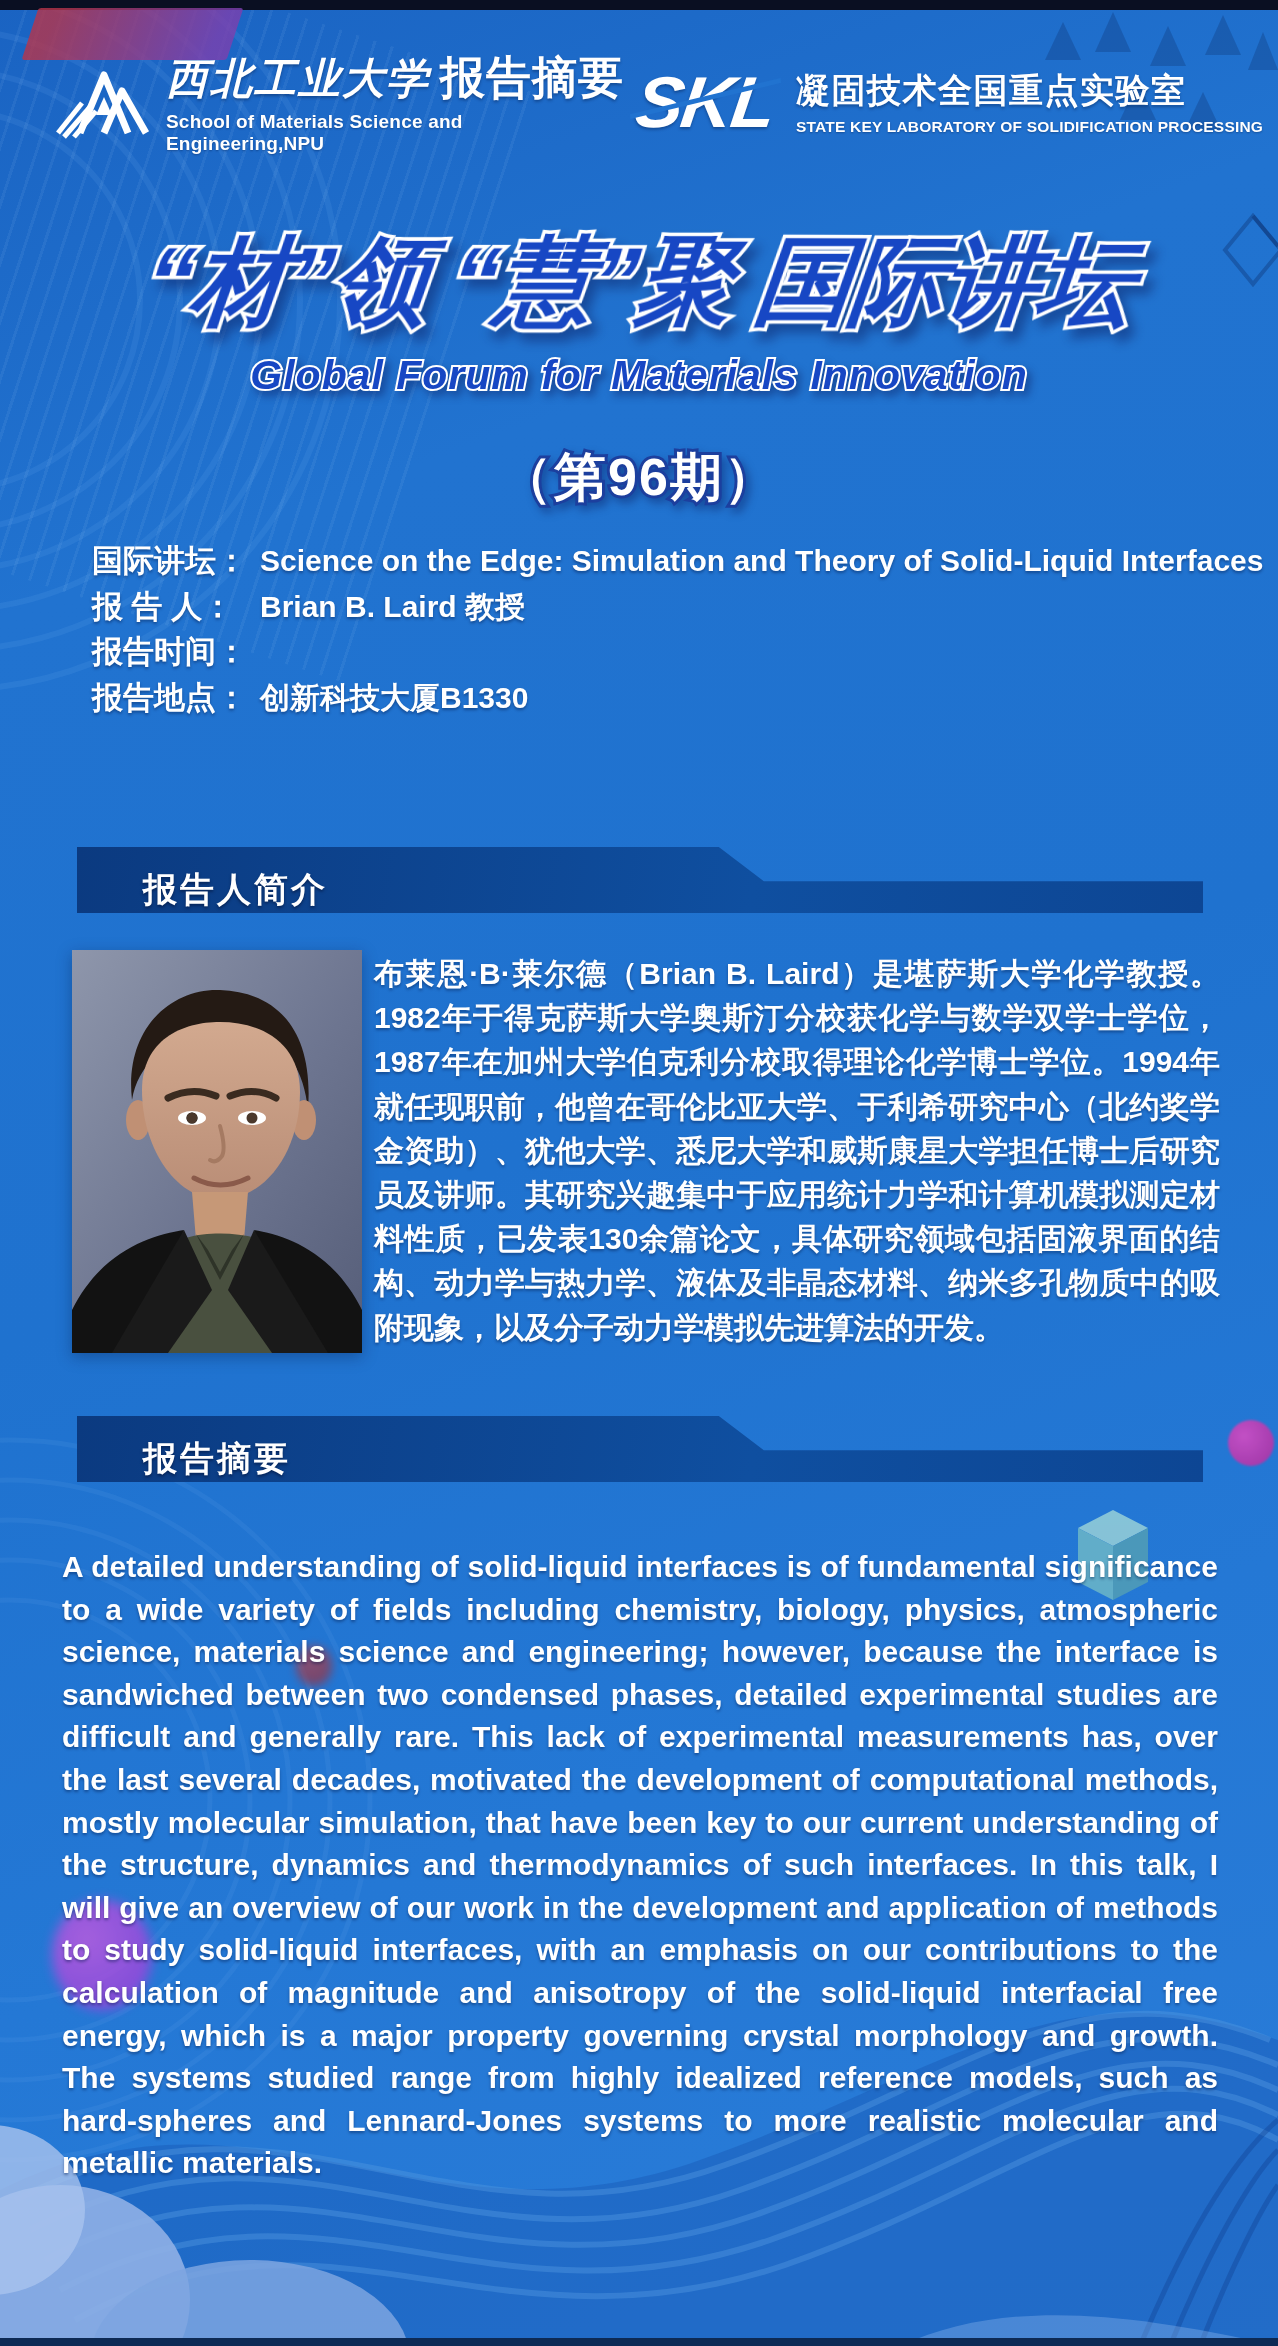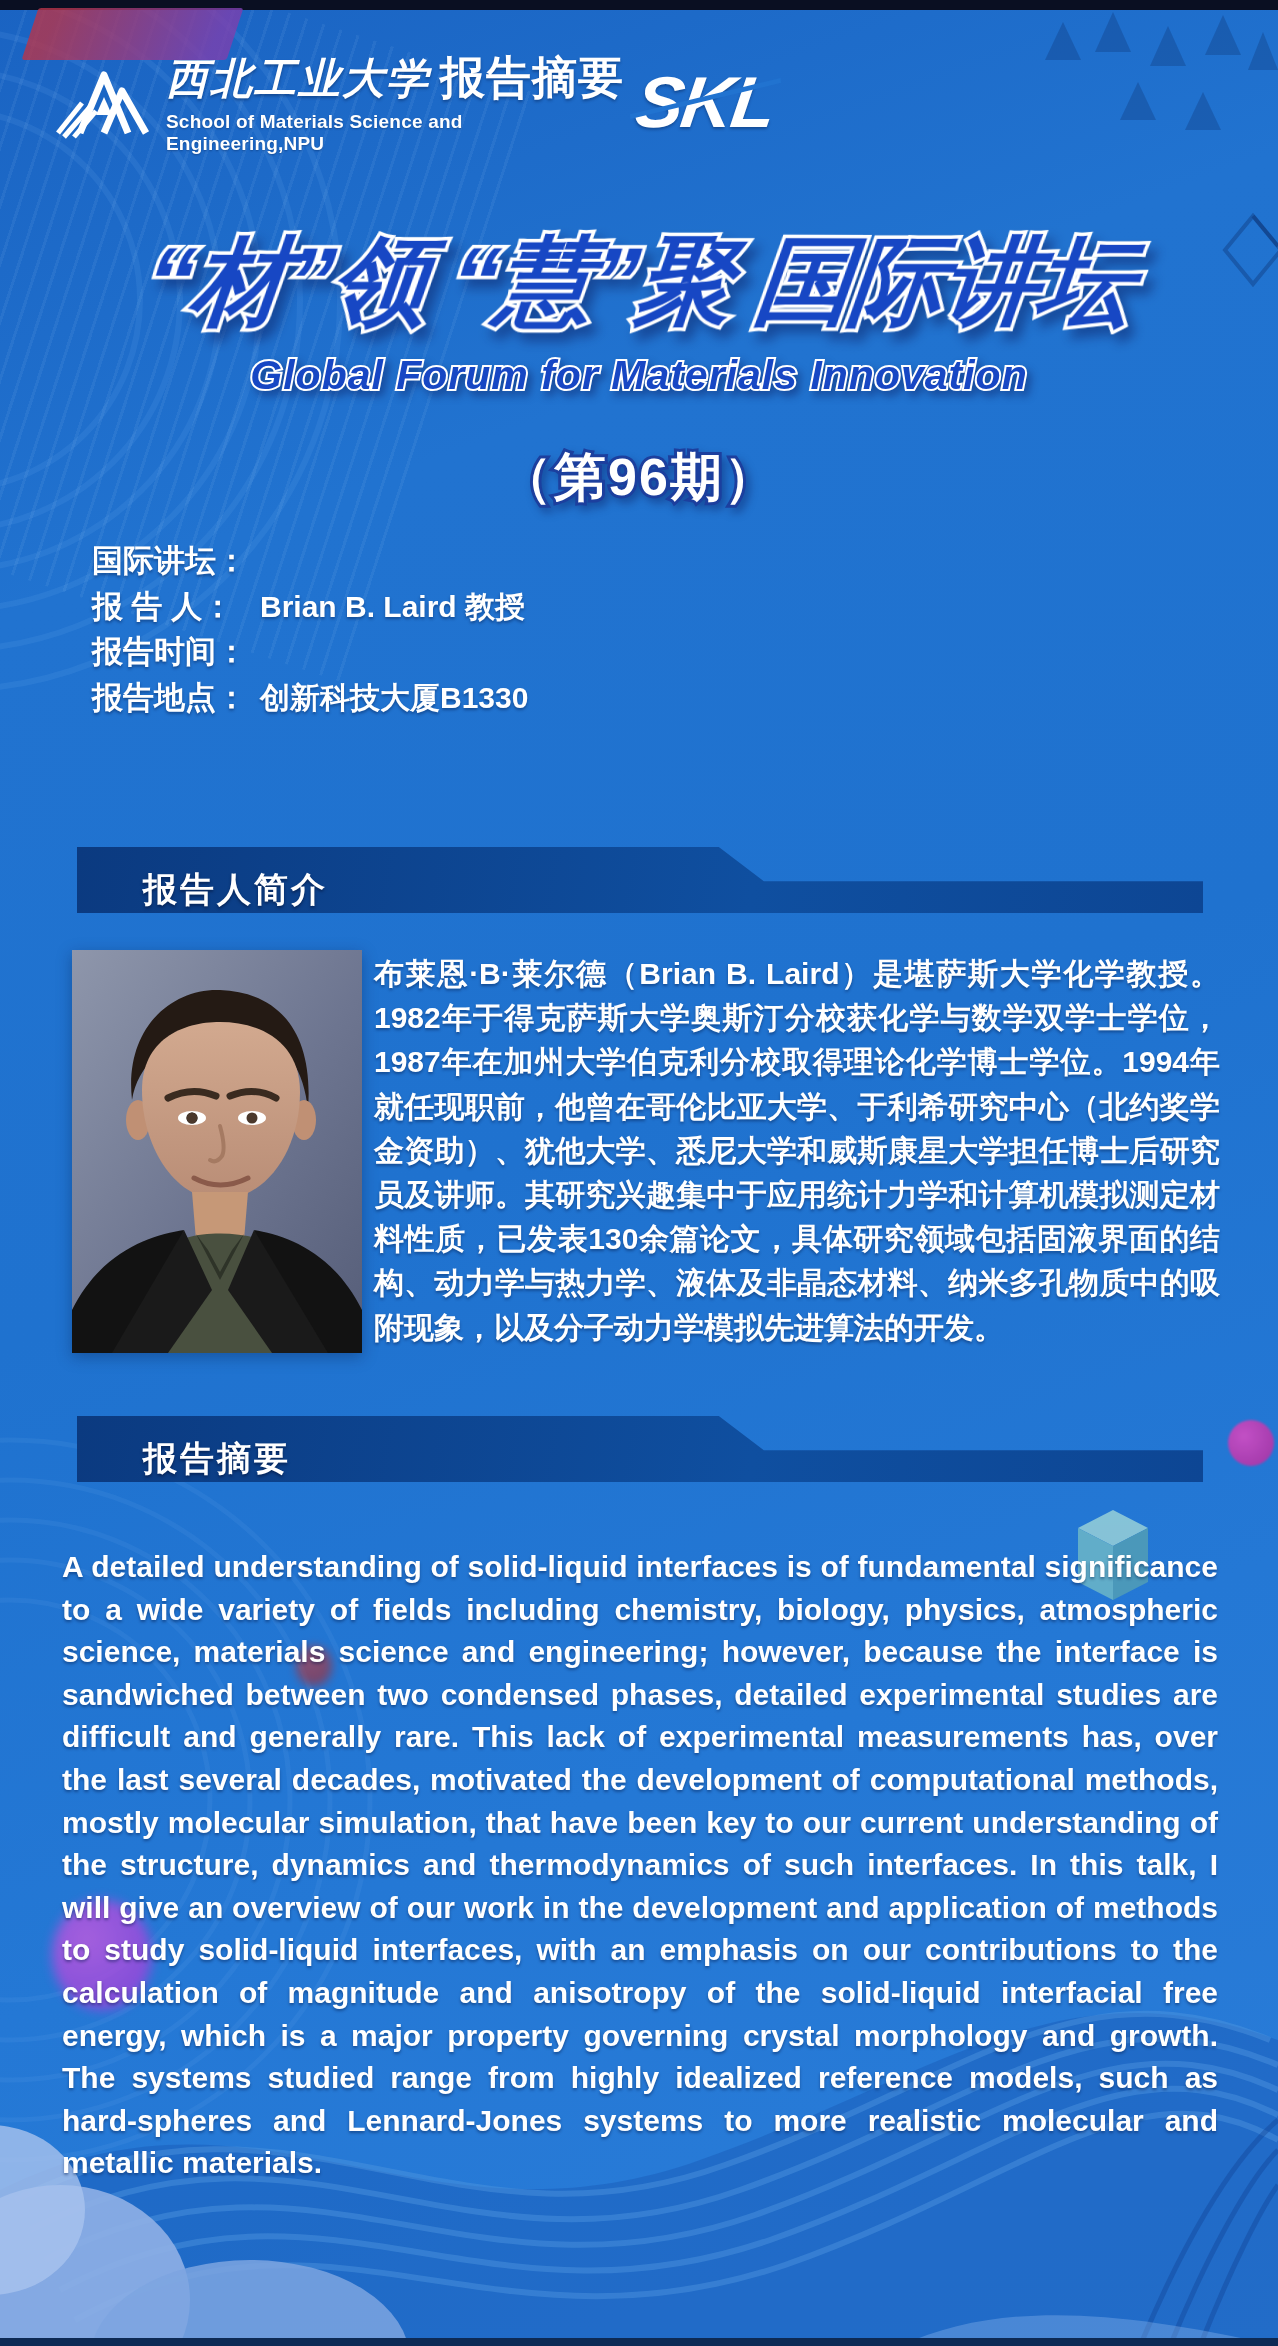--- a/index.html
+++ b/index.html
@@ -171,29 +171,34 @@
       </div>
       <div class="school-en">School of Materials Science and Engineering,NPU</div>
     </div>
   </div>
 
   <div class="abs header-right content">
     <div class="skl-logo">
       <span>SKL</span>
       <div class="skl-cut"></div>
     </div>
+    <div class="lab-text">
+      <div class="lab-cn">凝固技术全国重点实验室</div>
+      <div class="lab-en">STATE KEY LABORATORY OF SOLIDIFICATION PROCESSING</div>
+    </div>
   </div>
 
   <div class="abs title-main content">“材”领 “慧”聚 国际讲坛</div>
   <div class="abs title-sub content">Global Forum for Materials Innovation</div>
   <div class="abs title-issue content">（第96期）</div>
 
   <div class="abs info content">
     <div class="info-row">
       <span class="info-label">国际讲坛：</span>
+      <span class="info-value">Science on the Edge: Simulation and Theory of Solid-Liquid Interfaces</span>
     </div>
     <div class="info-row">
       <span class="info-label">报 告 人：</span>
       <span class="info-value">Brian B. Laird 教授</span>
     </div>
     <div class="info-row">
       <span class="info-label">报告时间：</span>
     </div>
     <div class="info-row">
       <span class="info-label">报告地点：</span>

